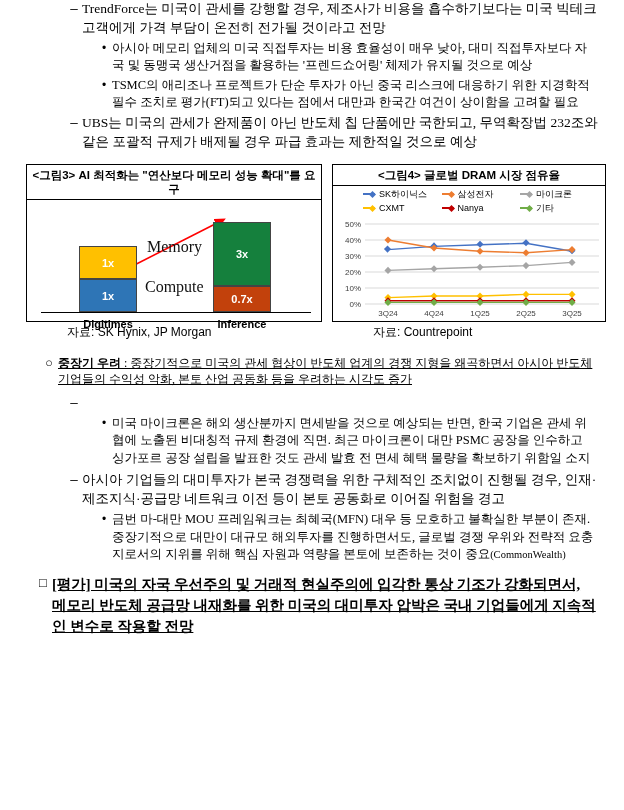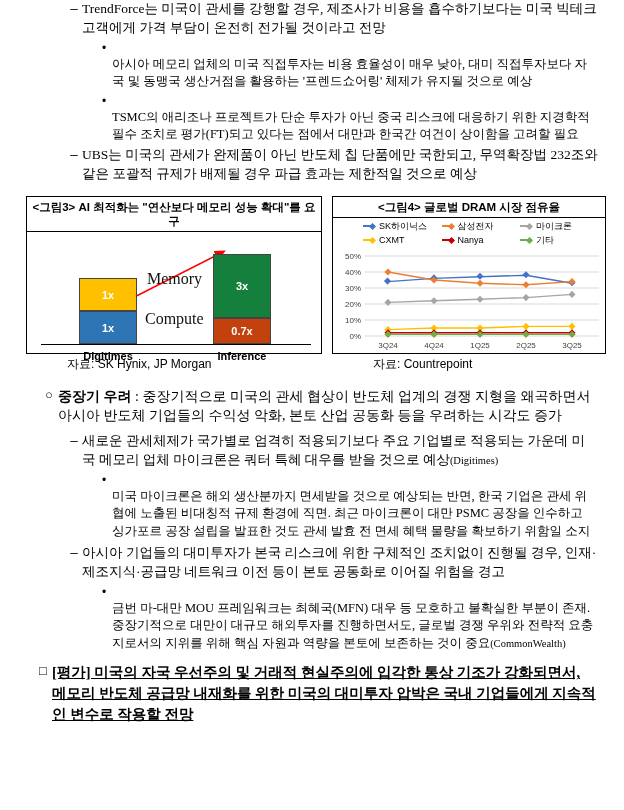--- a/index.html
+++ b/index.html
@@ -41,26 +41,26 @@
   }
 
   
   .lvl-dash { padding-left: 66px; }
   .lvl-dash .mark { width: 16px; font-size: 13.5px; }
   .lvl-dash .txt { font-size: 13.5px; }
 
   
   .lvl-bul { padding-left: 96px; }
   .lvl-bul .mark { width: 16px; font-size: 12px; }
-  .lvl-bul .txt { font-size: 12.5px; margin-top: 16px; }
+  .lvl-bul .txt { font-size: 12.5px; }
 
   
   .lvl-cir { padding-left: 40px; }
   .lvl-cir .mark { width: 18px; font-size: 12.5px; }
-  .lvl-cir .txt { font-size: 14px; }
+  .lvl-cir .txt { font-size: 12px; text-decoration: underline; }
 
   
   .lvl-sq { padding-left: 34px; }
   .lvl-sq .mark { width: 18px; font-size: 13px; }
   .lvl-sq .txt { font-size: 14px; font-weight: bold; }
 
   .b { font-weight: bold; }
   .small { font-size: 10.5px; }
 
   
@@ -346,29 +346,28 @@
     </div>
   </div>
 
   <div class="content" style="margin-top:14px;">
     <div class="row lvl-cir">
       <span class="mark">○</span>
       <span class="txt"><span class="b">중장기 우려</span><span> : 중장기적으로 미국의 관세 협상이 반도체 업계의 경쟁 지형을 왜곡하면서 아시아 반도체 기업들의 수익성 악화, 본토 산업 공동화 등을 우려하는 시각도 증가</span></span>
     </div>
     <div class="row lvl-dash" style="margin-top:6px;">
       <span class="mark">–</span>
-      <span class="txt"><span>새로운 관세체제가 국가별로 엄격히 적용되기보다 주요 기업별로 적용되는 가운데 미국 메모리 업체 마이크론은 쿼터 특혜 대우를 받을 것으로 예상</span><span class="small">(Digitimes)</span></span>
     </div>
     <div class="row lvl-bul">
       <span class="mark">•</span>
       <span class="txt">미국 마이크론은 해외 생산분까지 면세받을 것으로 예상되는 반면, 한국 기업은 관세 위협에 노출된 비대칭적 규제 환경에 직면. 최근 마이크론이 대만 PSMC 공장을 인수하고 싱가포르 공장 설립을 발표한 것도 관세 발효 전 면세 혜택 물량을 확보하기 위함일 소지</span>
     </div>
     <div class="row lvl-dash" style="margin-top:4px;">
       <span class="mark">–</span>
-      <span class="txt">아시아 기업들의 대미투자가 본국 리스크에 위한 구체적인 조치없이 진행될 경우, 인재·제조지식·공급망 네트워크 이전 등이 본토 공동화로 이어질 위험을 경고</span>
+      <span class="txt">아시아 기업들의 대미투자가 본국 경쟁력을 위한 구체적인 조치없이 진행될 경우, 인재·제조지식·공급망 네트워크 이전 등이 본토 공동화로 이어질 위험을 경고</span>
     </div>
     <div class="row lvl-bul">
       <span class="mark">•</span>
       <span class="txt"><span>금번 마-대만 MOU 프레임워크는 최혜국(MFN) 대우 등 모호하고 불확실한 부분이 존재. 중장기적으로 대만이 대규모 해외투자를 진행하면서도, 글로벌 경쟁 우위와 전략적 요충지로서의 지위를 위해 핵심 자원과 역량을 본토에 보존하는 것이 중요</span><span class="small">(CommonWealth)</span></span>
     </div>
   </div>
 
   <div class="row lvl-sq eval">
     <span class="mark">□</span>
     <span class="txt">[평가] 미국의 자국 우선주의 및 거래적 현실주의에 입각한 통상 기조가 강화되면서, 메모리 반도체 공급망 내재화를 위한 미국의 대미투자 압박은 국내 기업들에게 지속적인 변수로 작용할 전망</span>

